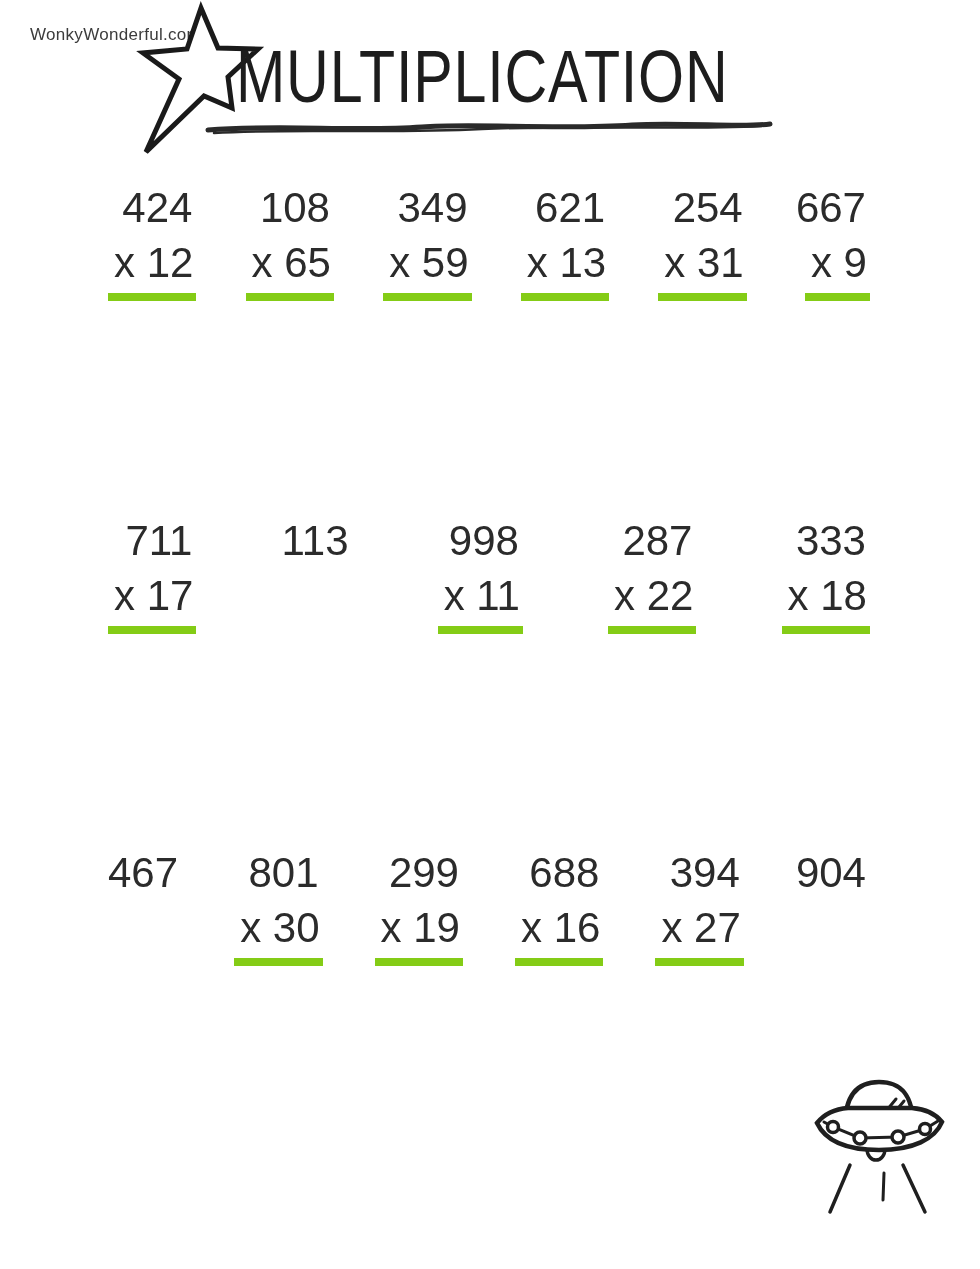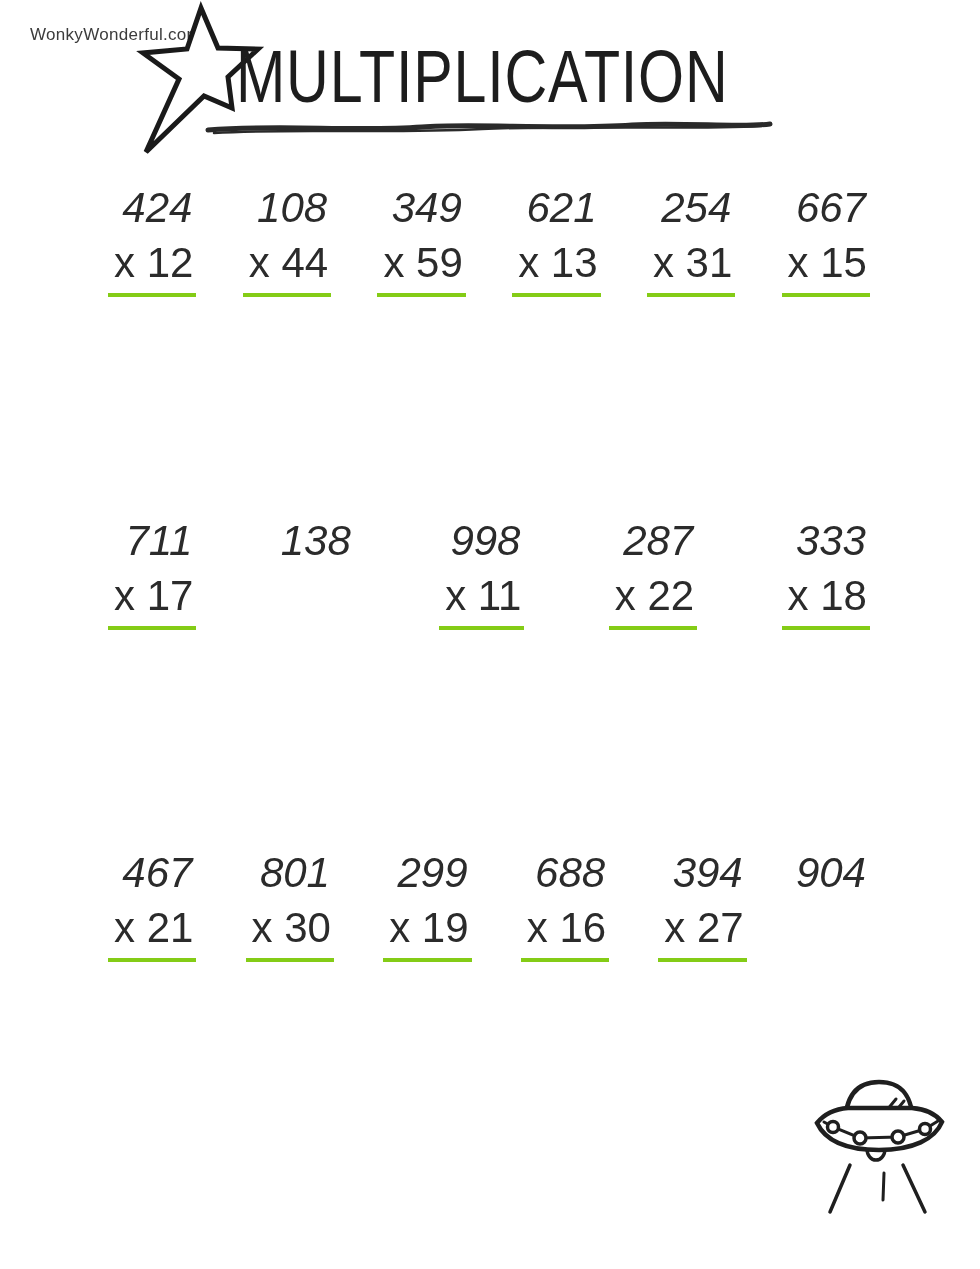--- a/index.html
+++ b/index.html
@@ -55,28 +55,27 @@
   .row-3 { top: 850px; justify-content: space-between; }
   .problem {
     text-align: right;
     font-size: 42px;
     color: #2b2b2b;
   }
   .num {
     line-height: 46px;
     padding-right: 4px;
     white-space: nowrap;
-    font-style: italic;
   }
   .mult {
     display: inline-block;
     line-height: 46px;
     margin-top: 9px;
     padding: 0 3px 7px 6px;
-    border-bottom: 4px solid #84cc16;
+    border-bottom: 8px solid #84cc16;
     white-space: nowrap;
   }
   .ufo {
     position: absolute;
     left: 800px;
     top: 1072px;
   }
 </style>
 </head>
 <body>
@@ -96,66 +95,65 @@
     <path d="M 12,19 C 90,14 180,20 280,15 C 370,11 480,16 560,12" fill="none" stroke="#2a2a2a" stroke-width="2.5" stroke-linecap="round"></path>
   </svg>
 
   <div class="row row-1">
     <div class="problem">
       <div class="num">424</div>
       <div class="mult">x 12</div>
     </div>
     <div class="problem">
       <div class="num">108</div>
-      <div class="mult">x 44</div>
+      <div class="mult">x 65</div>
     </div>
     <div class="problem">
       <div class="num">349</div>
       <div class="mult">x 59</div>
     </div>
     <div class="problem">
       <div class="num">621</div>
       <div class="mult">x 13</div>
     </div>
     <div class="problem">
       <div class="num">254</div>
       <div class="mult">x 31</div>
     </div>
     <div class="problem">
       <div class="num">667</div>
-      <div class="mult">x 15</div>
+      <div class="mult">x 9</div>
     </div>
   </div>
 
   <div class="row row-2">
     <div class="problem">
       <div class="num">711</div>
       <div class="mult">x 17</div>
     </div>
     <div class="problem">
-      <div class="num">138</div>
+      <div class="num">113</div>
     </div>
     <div class="problem">
       <div class="num">998</div>
       <div class="mult">x 11</div>
     </div>
     <div class="problem">
       <div class="num">287</div>
       <div class="mult">x 22</div>
     </div>
     <div class="problem">
       <div class="num">333</div>
       <div class="mult">x 18</div>
     </div>
   </div>
 
   <div class="row row-3">
     <div class="problem">
       <div class="num">467</div>
-      <div class="mult">x 21</div>
     </div>
     <div class="problem">
       <div class="num">801</div>
       <div class="mult">x 30</div>
     </div>
     <div class="problem">
       <div class="num">299</div>
       <div class="mult">x 19</div>
     </div>
     <div class="problem">

